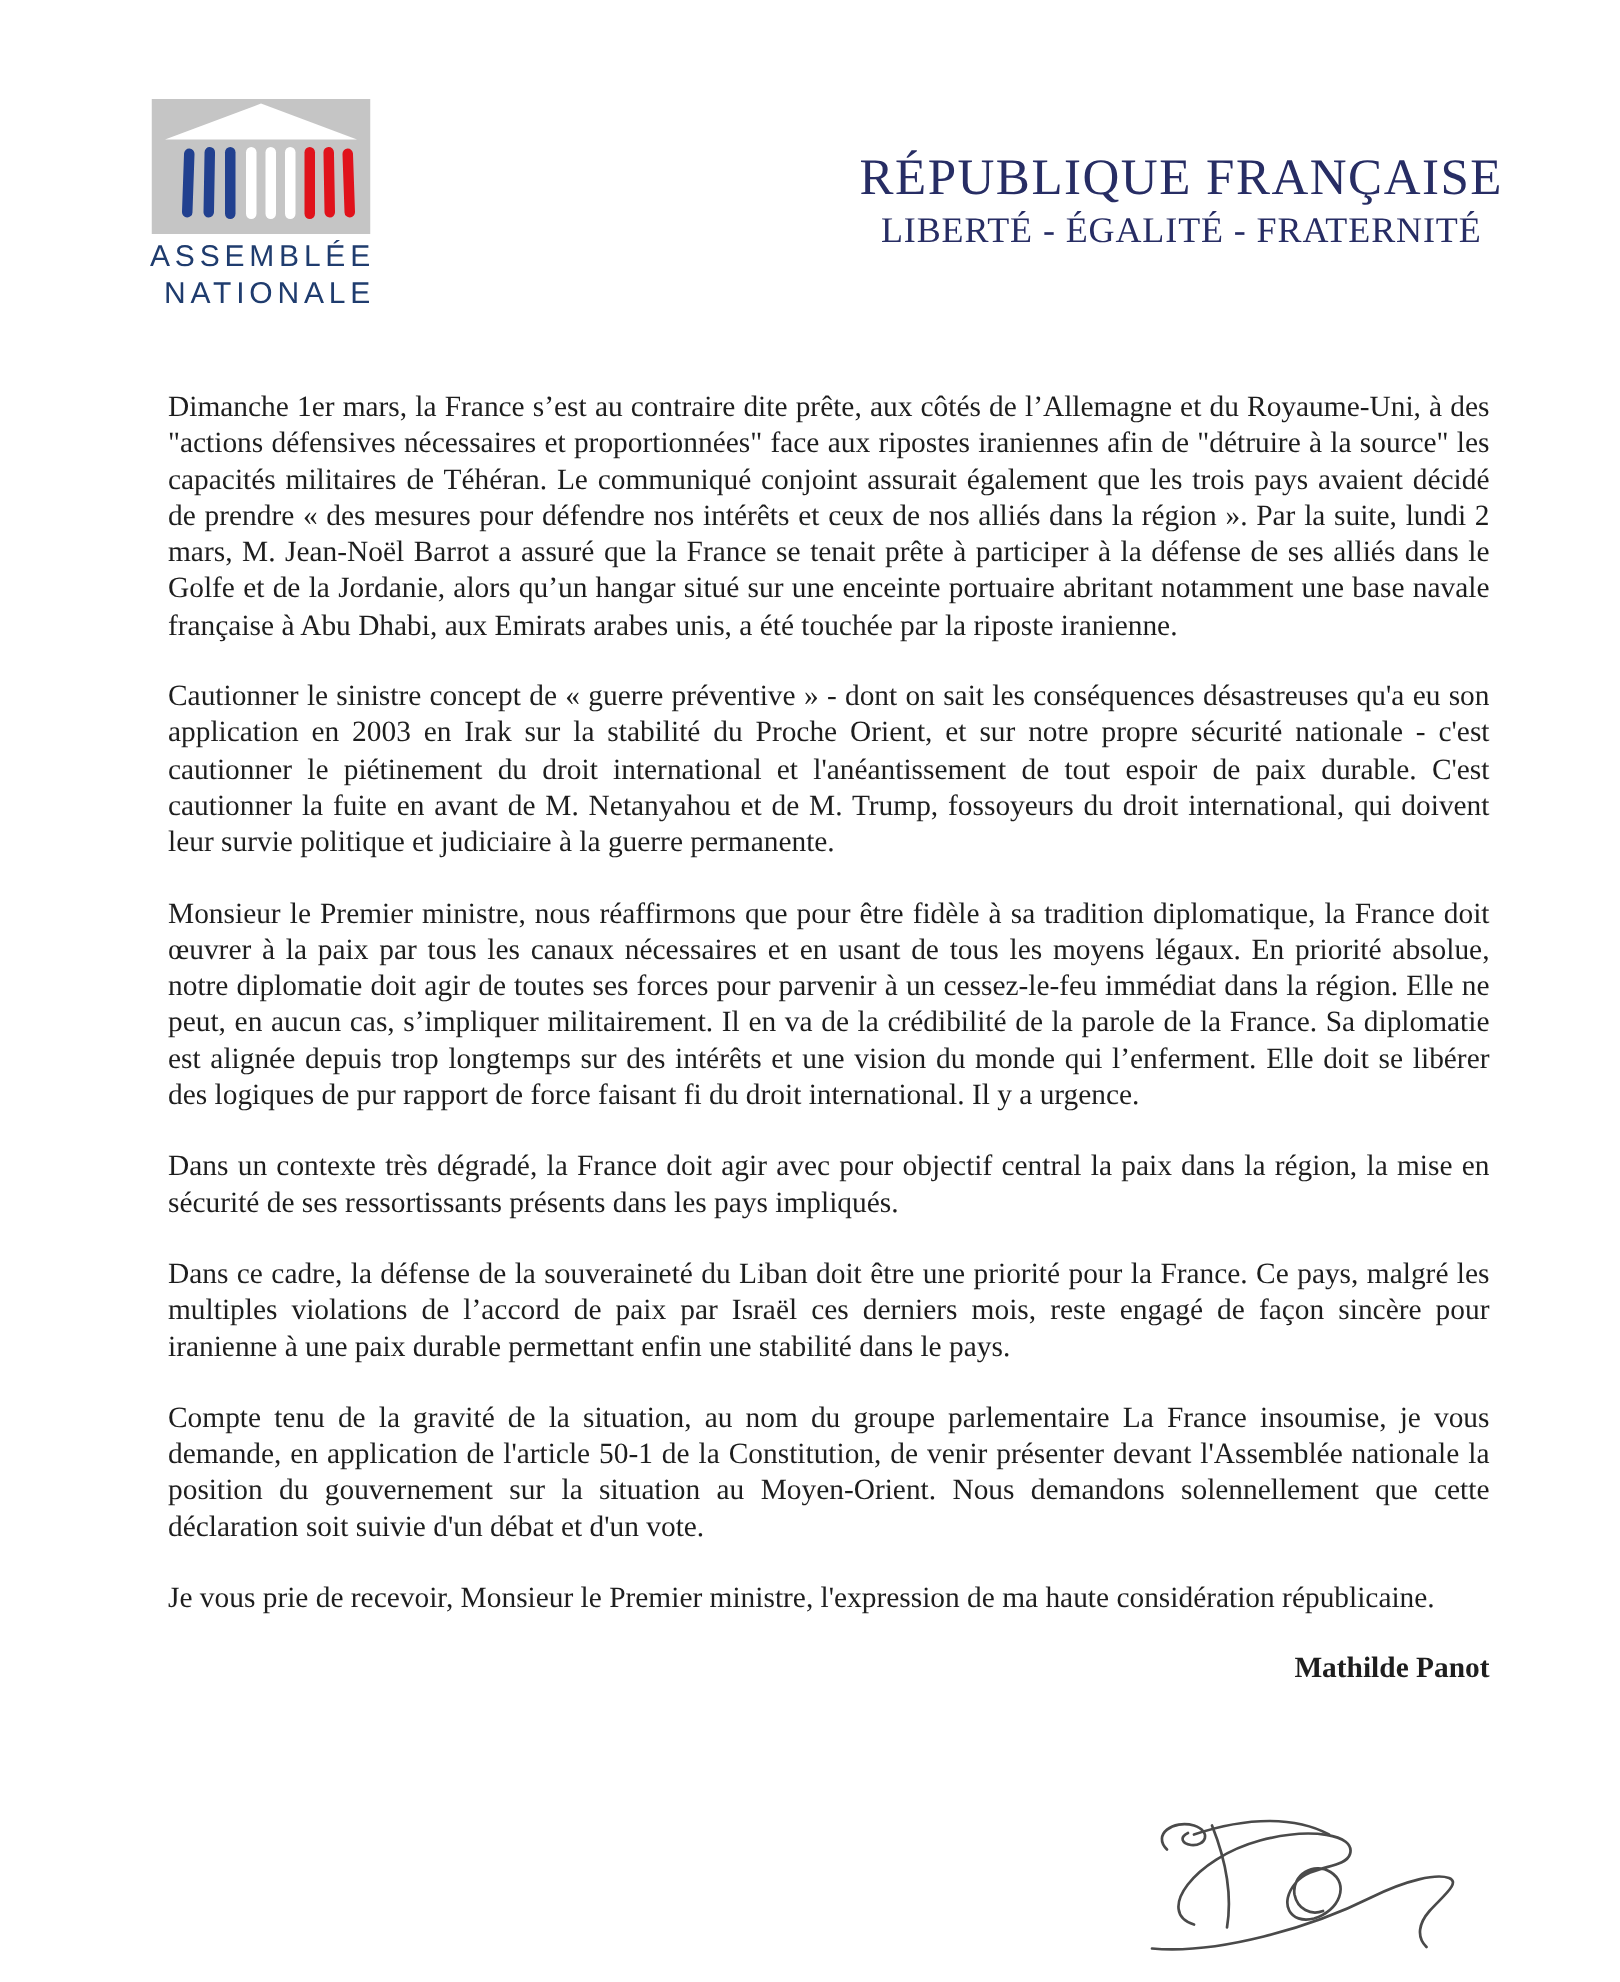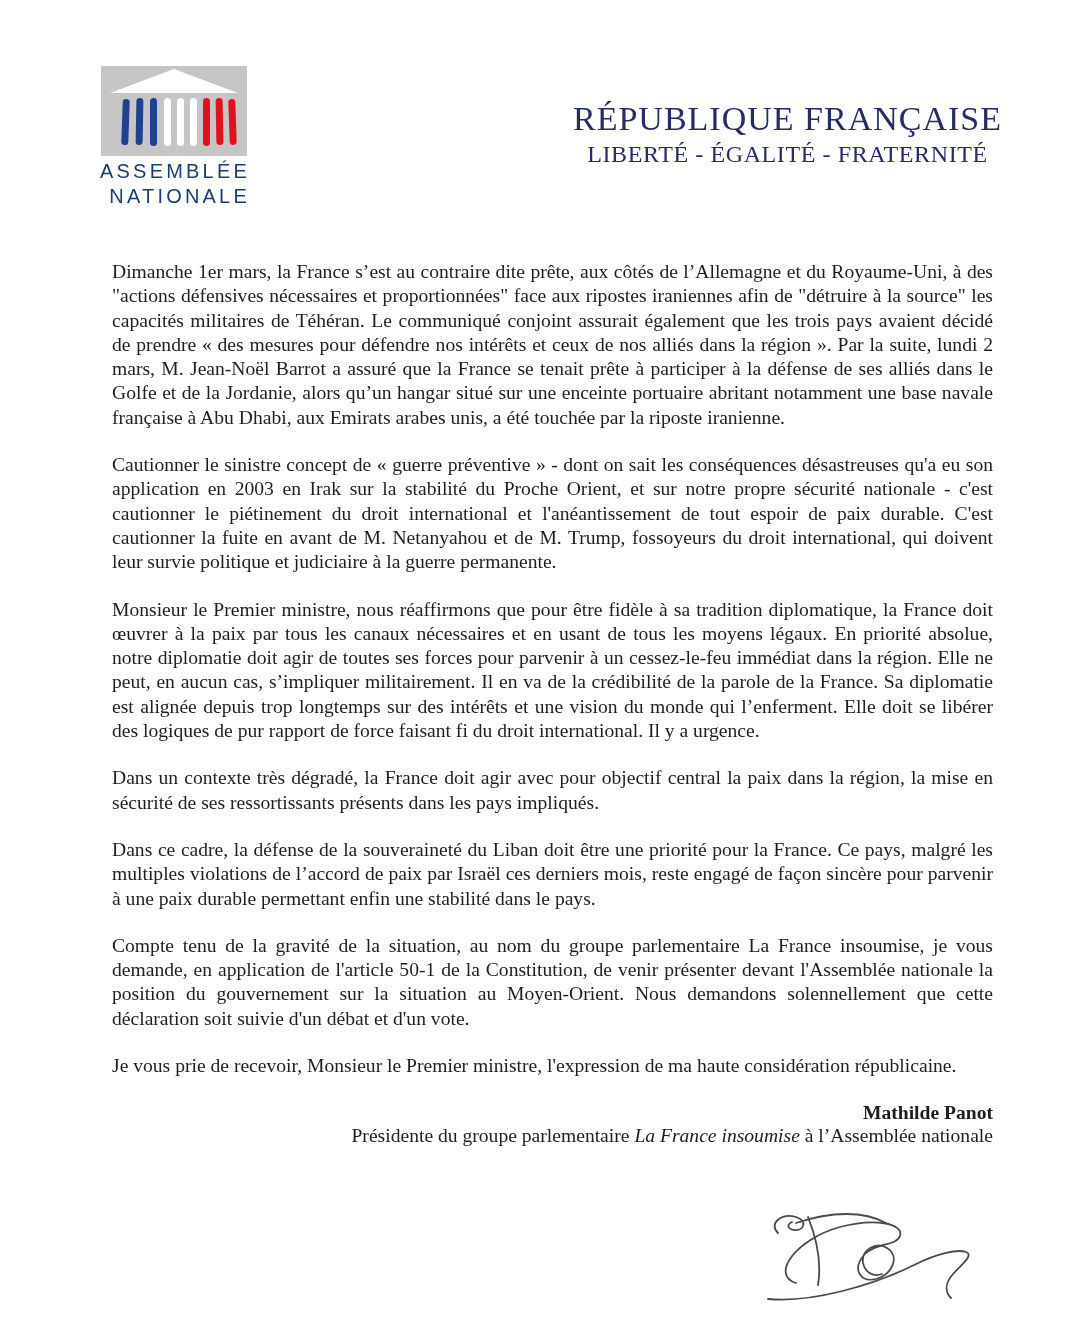--- a/index.html
+++ b/index.html
@@ -113,27 +113,26 @@
   <div class="rf-header">
     <div class="rf-title">RÉPUBLIQUE FRANÇAISE</div>
     <div class="rf-motto">LIBERTÉ - ÉGALITÉ - FRATERNITÉ</div>
   </div>
 
   <div class="letter-body">
     <p>Dimanche 1er mars, la France s’est au contraire dite prête, aux côtés de l’Allemagne et du Royaume-Uni, à des "actions défensives nécessaires et proportionnées" face aux ripostes iraniennes afin de "détruire à la source" les capacités militaires de Téhéran. Le communiqué conjoint assurait également que les trois pays avaient décidé de prendre « des mesures pour défendre nos intérêts et ceux de nos alliés dans la région ». Par la suite, lundi 2 mars, M. Jean-Noël Barrot a assuré que la France se tenait prête à participer à la défense de ses alliés dans le Golfe et de la Jordanie, alors qu’un hangar situé sur une enceinte portuaire abritant notamment une base navale française à Abu Dhabi, aux Emirats arabes unis, a été touchée par la riposte iranienne.</p>
     <p>Cautionner le sinistre concept de « guerre préventive » - dont on sait les conséquences désastreuses qu'a eu son application en 2003 en Irak sur la stabilité du Proche Orient, et sur notre propre sécurité nationale - c'est cautionner le piétinement du droit international et l'anéantissement de tout espoir de paix durable. C'est cautionner la fuite en avant de M. Netanyahou et de M. Trump, fossoyeurs du droit international, qui doivent leur survie politique et judiciaire à la guerre permanente.</p>
     <p>Monsieur le Premier ministre, nous réaffirmons que pour être fidèle à sa tradition diplomatique, la France doit œuvrer à la paix par tous les canaux nécessaires et en usant de tous les moyens légaux. En priorité absolue, notre diplomatie doit agir de toutes ses forces pour parvenir à un cessez-le-feu immédiat dans la région. Elle ne peut, en aucun cas, s’impliquer militairement. Il en va de la crédibilité de la parole de la France. Sa diplomatie est alignée depuis trop longtemps sur des intérêts et une vision du monde qui l’enferment. Elle doit se libérer des logiques de pur rapport de force faisant fi du droit international. Il y a urgence.</p>
     <p>Dans un contexte très dégradé, la France doit agir avec pour objectif central la paix dans la région, la mise en sécurité de ses ressortissants présents dans les pays impliqués.</p>
-    <p>Dans ce cadre, la défense de la souveraineté du Liban doit être une priorité pour la France. Ce pays, malgré les multiples violations de l’accord de paix par Israël ces derniers mois, reste engagé de façon sincère pour parvenir à une paix durable permettant enfin une stabilité dans le pays.</p>
+    <p>Dans ce cadre, la défense de la souveraineté du Liban doit être une priorité pour la France. Ce pays, malgré les multiples violations de l’accord de paix par Israël ces derniers mois, reste engagé de façon sincère pour iranienne à une paix durable permettant enfin une stabilité dans le pays.</p>
     <p>Compte tenu de la gravité de la situation, au nom du groupe parlementaire La France insoumise, je vous demande, en application de l'article 50-1 de la Constitution, de venir présenter devant l'Assemblée nationale la position du gouvernement sur la situation au Moyen-Orient. Nous demandons solennellement que cette déclaration soit suivie d'un débat et d'un vote.</p>
     <p>Je vous prie de recevoir, Monsieur le Premier ministre, l'expression de ma haute considération républicaine.</p>
 
     <div class="signature-block">
       <div class="sig-name">Mathilde Panot</div>
-      <div><span>Présidente du groupe parlementaire </span><span class="sig-italic">La France insoumise</span><span> à l’Assemblée nationale</span></div>
     </div>
   </div>
 
   <svg class="handwritten-signature" width="232" height="108" viewBox="0 0 232 108" xmlns="http://www.w3.org/2000/svg">
     <g fill="none" stroke="#4a4a4a" stroke-width="1.8" stroke-linecap="round">
 
       <path d="M 26 30 C 16 20, 30 10, 44 14 C 56 18, 52 28, 42 27 C 36 26, 34 22, 40 19"></path>
 
       <path d="M 56 14 C 64 34, 70 58, 66 82"></path>
 

